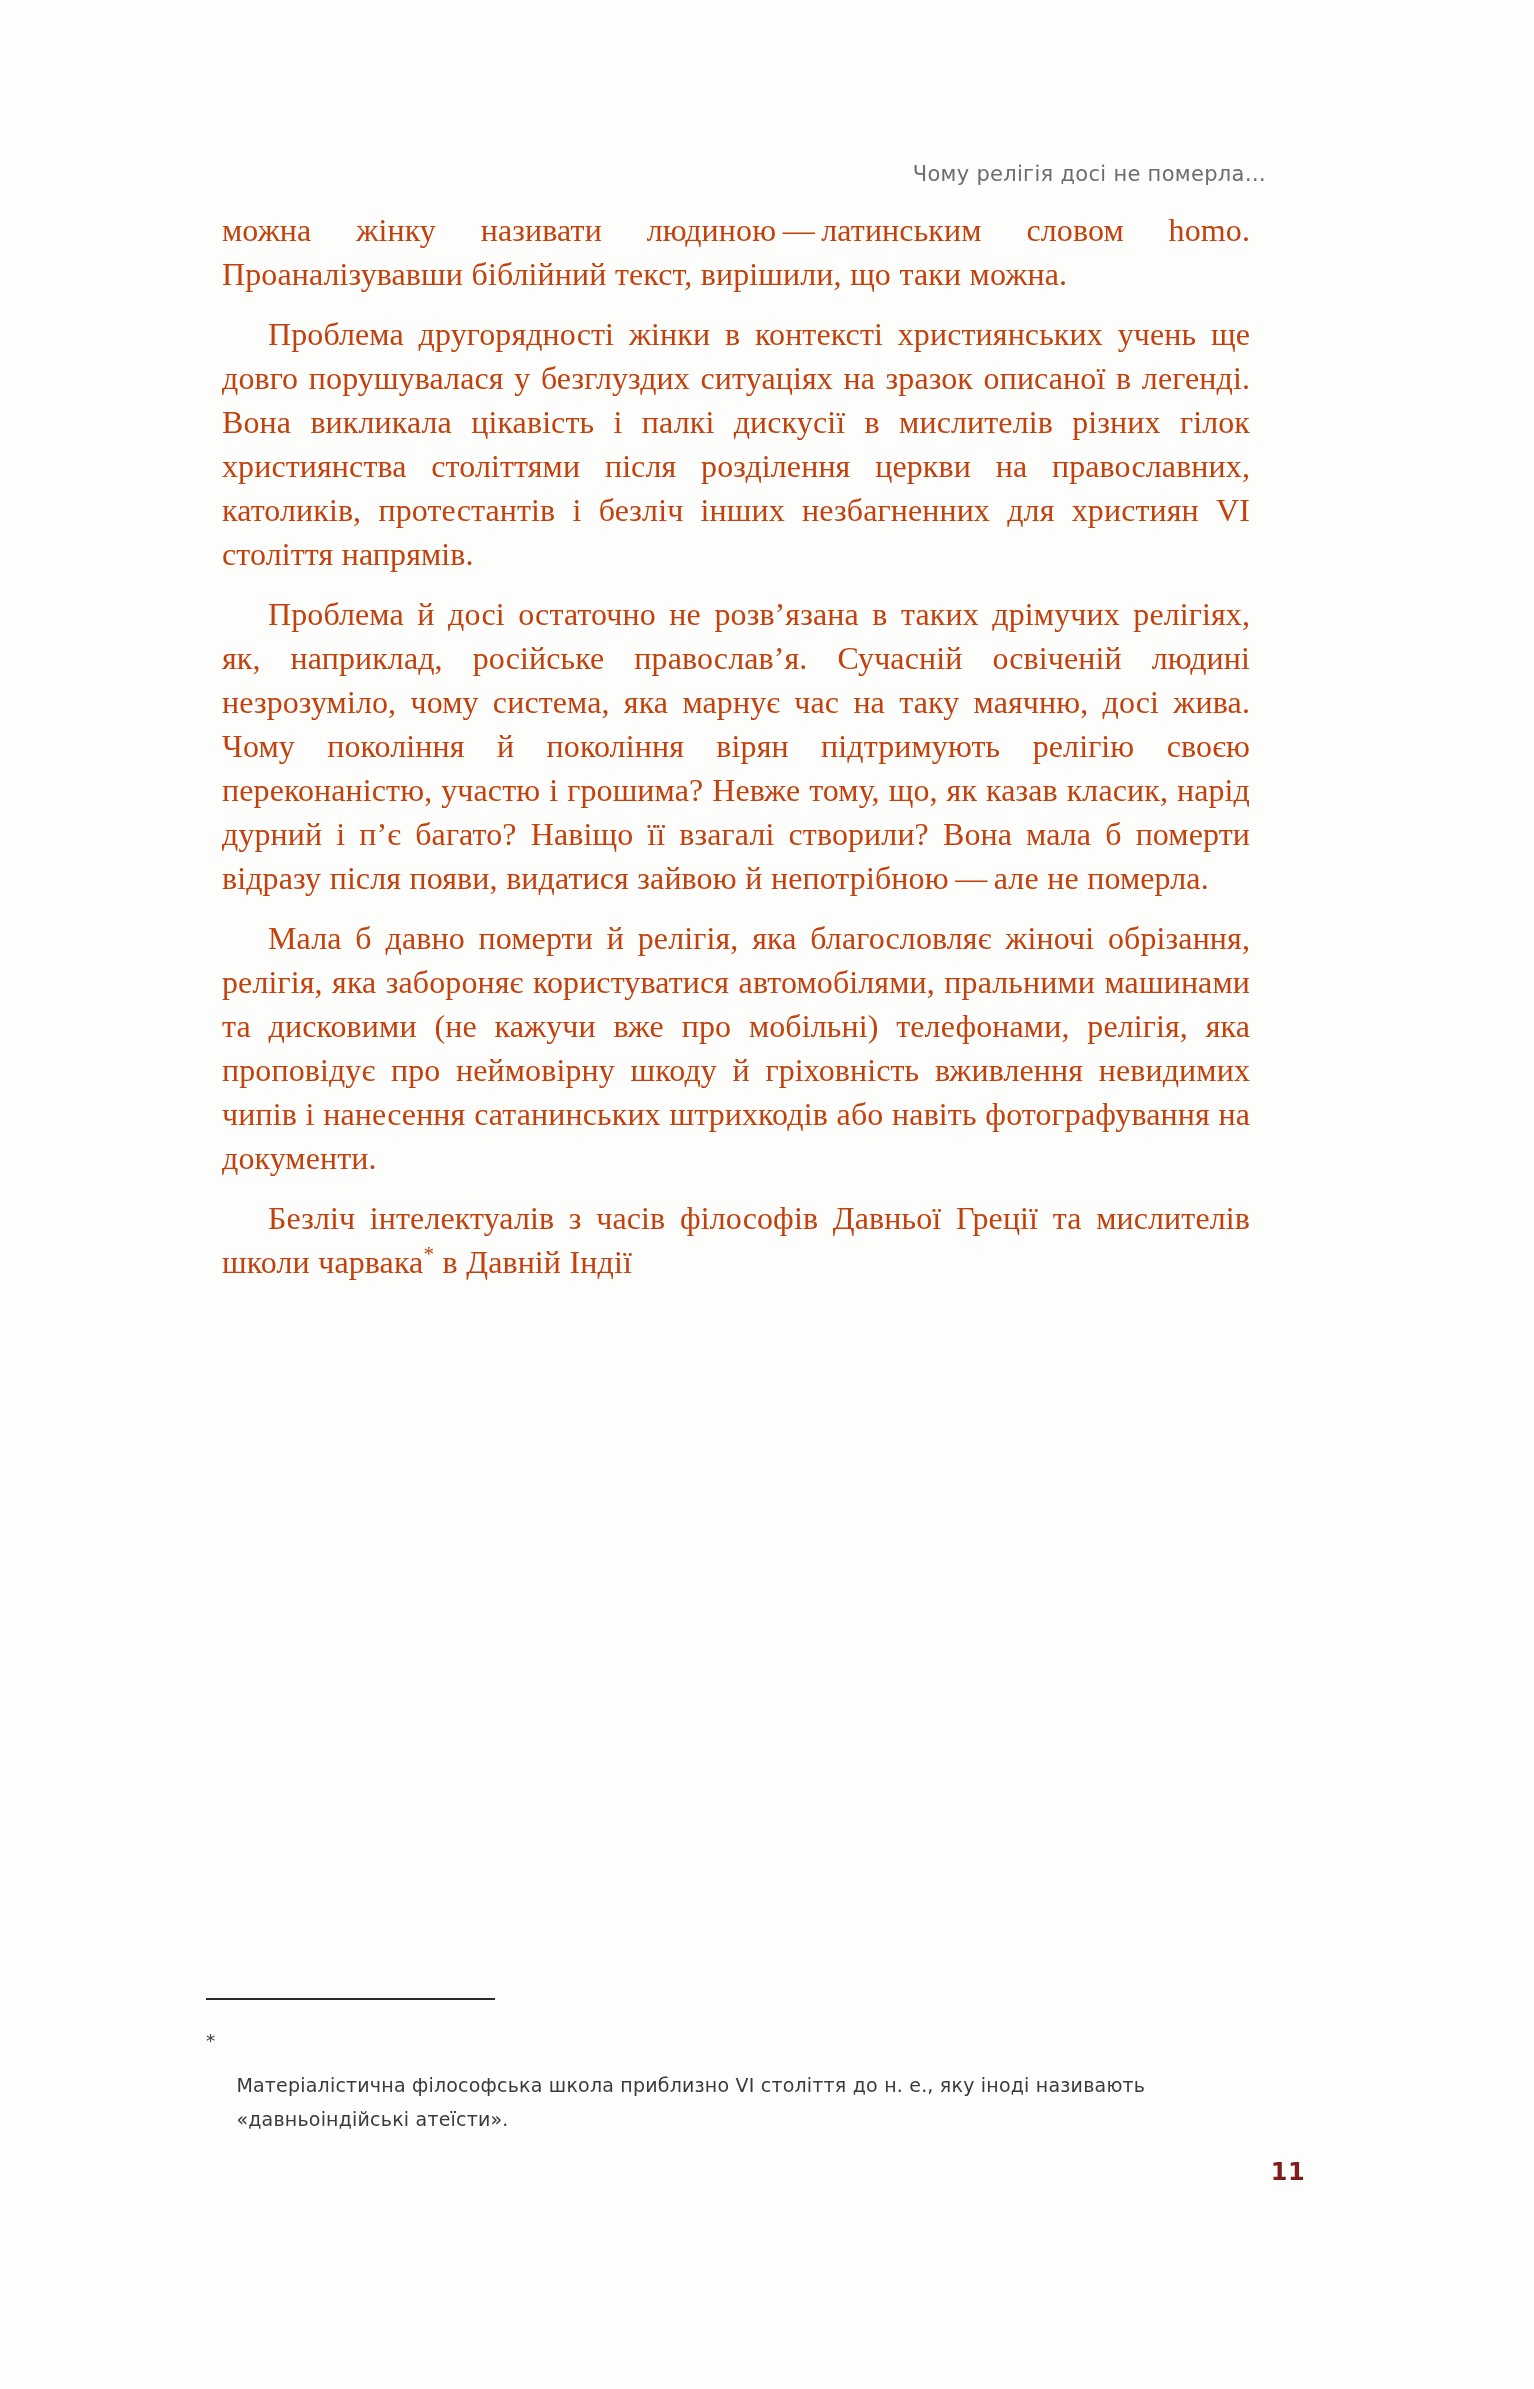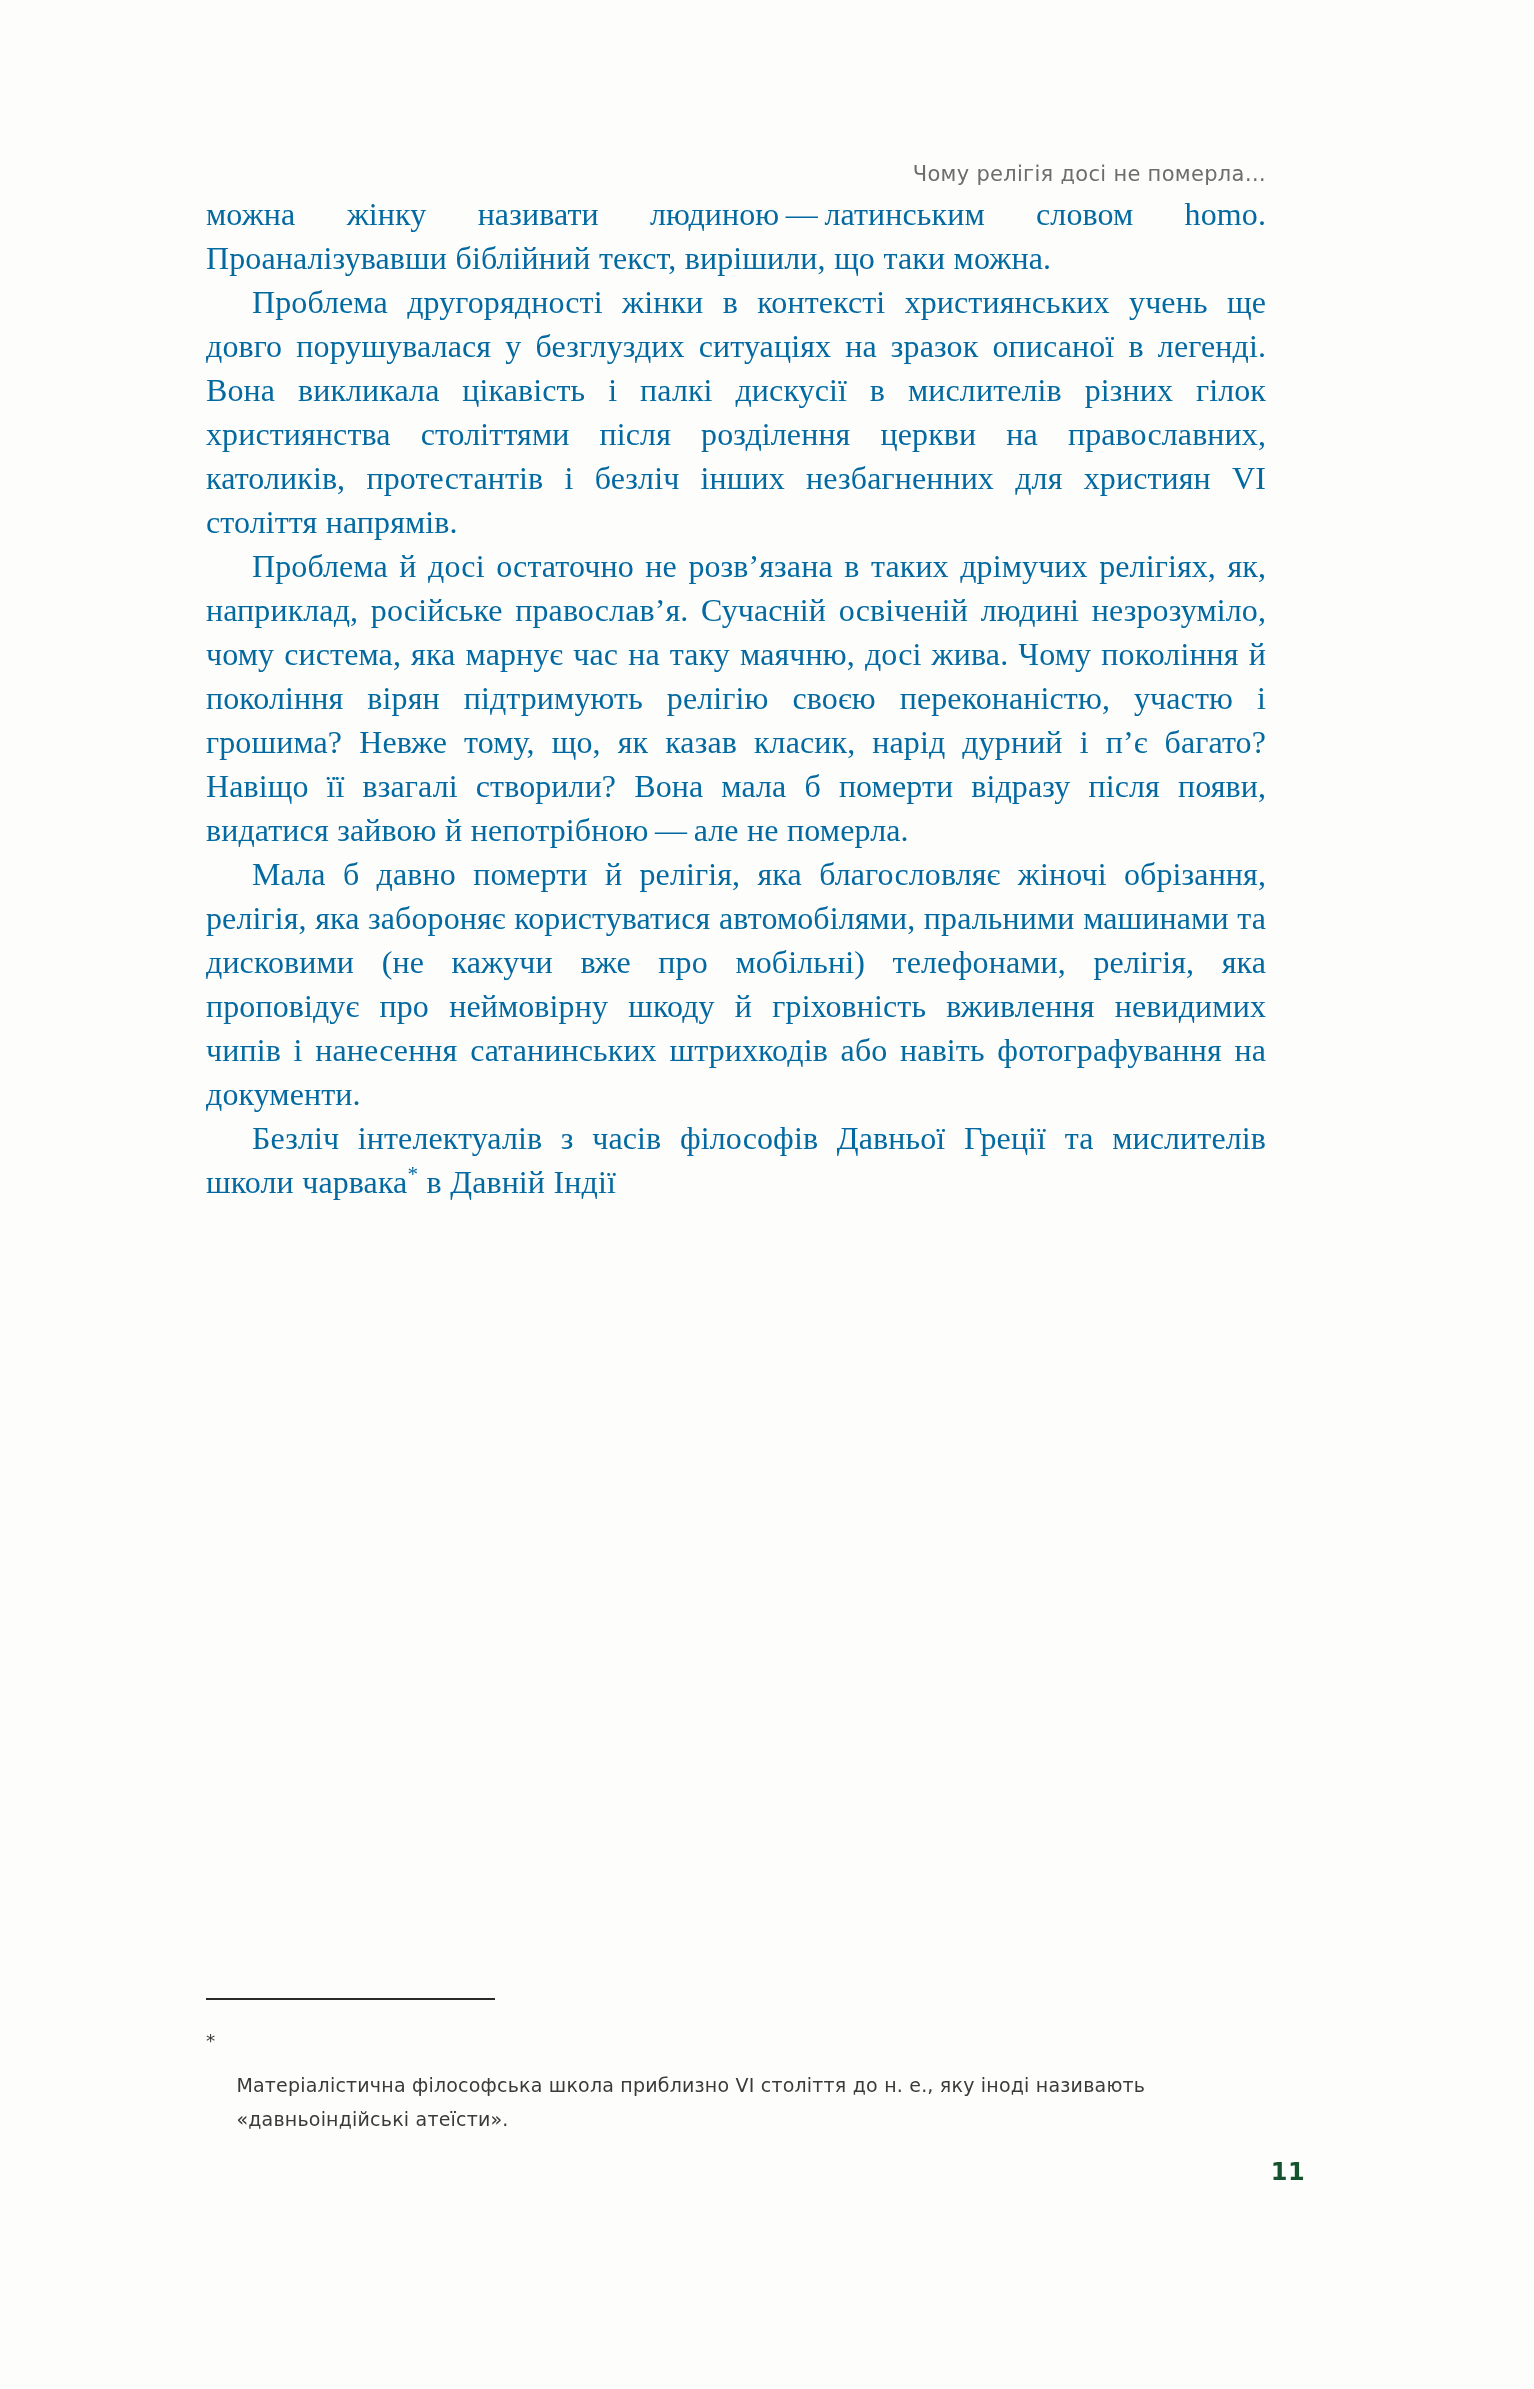--- a/index.html
+++ b/index.html
@@ -42,26 +42,26 @@
 
   
   .text-column {
     position: absolute;
     left: 206px;
     top: 192px;
     width: 1060px;
   }
 
   .para {
-    margin: 0;
+    margin: 16px;
     font-size: 32px;
     line-height: 44px;
     text-align: justify;
     text-align-last: left;
-    color: #0369a1;
+    color: #c2410c;
     letter-spacing: 0.1px;
     word-spacing: 0.4px;
     -webkit-hyphens: auto;
     hyphens: auto;
   }
   .para.indent {
     text-indent: 46px;
   }
 
   .fn-marker {
@@ -105,21 +105,21 @@
   }
 
   
   .folio {
     position: absolute;
     right: 229px;
     top: 2158px;
     font-family: "DejaVu Sans", "Liberation Sans", sans-serif;
     font-size: 24px;
     font-weight: 700;
-    color: #14532d;
+    color: #7f1d1d;
     letter-spacing: 0.4px;
   }
 </style>
 </head>
 <body>
 
 <div class="page">
 
   <div class="running-head">Чому релігія досі не померла…</div>
 

